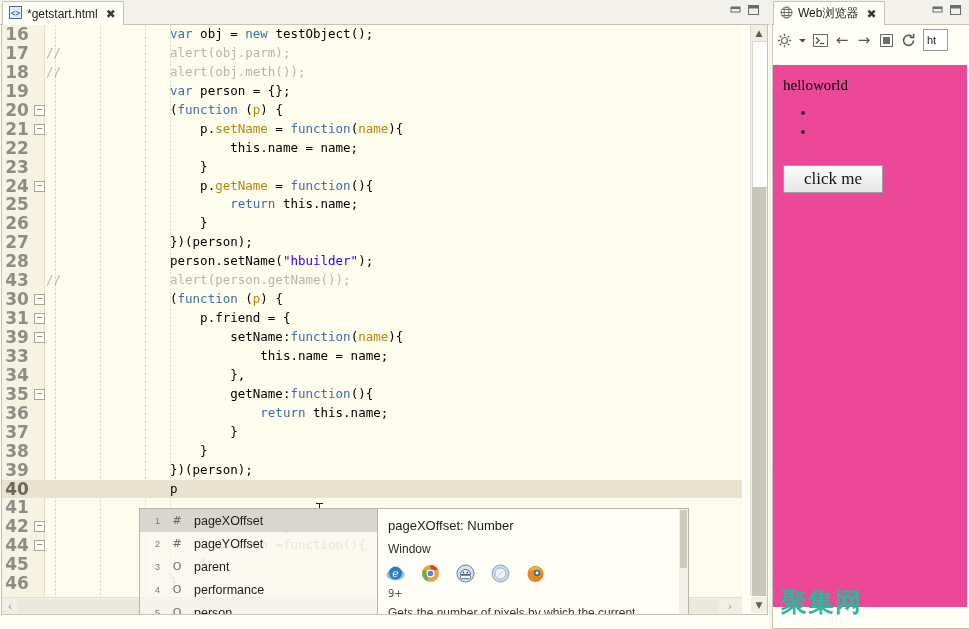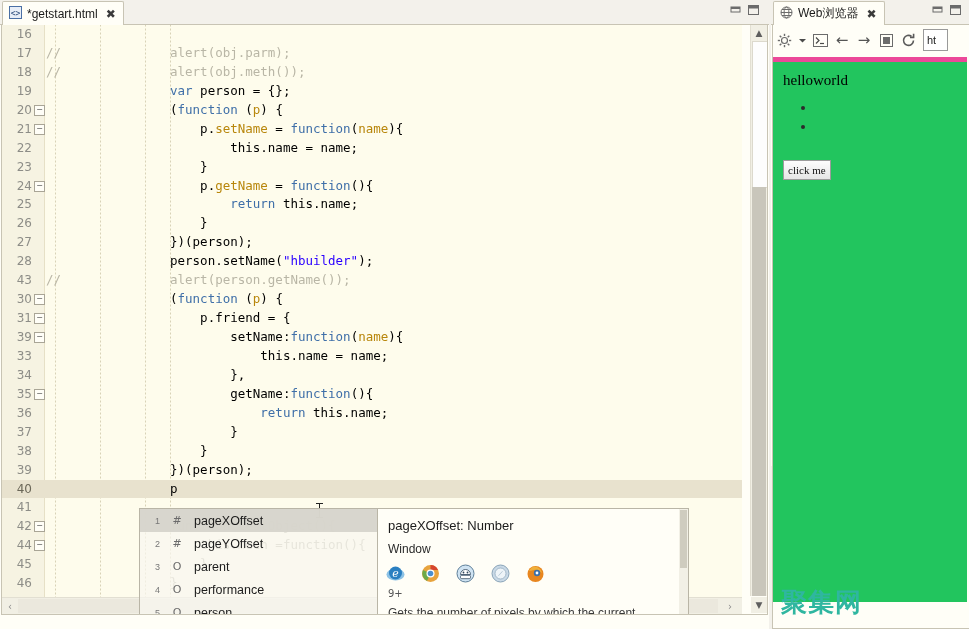--- a/index.html
+++ b/index.html
@@ -56,22 +56,22 @@
   }
   .gutter{
     position:absolute;left:0;top:0;width:42px;height:587px;
     background:#f6f3e2;
   }
   .gutter-sep{position:absolute;left:42px;top:0;width:1px;height:587px;background:#e6e0c6;}
   .annotcol{position:absolute;left:43px;top:0;width:90px;height:587px;background:#fefcec;}
 
   .row{position:relative;height:18.95px;line-height:18.95px;white-space:pre;}
   .row .ln{
-    position:absolute;left:0;width:30px;text-align:right;
-    color:#8d8d87;font-size:12px;font-family:"DejaVu Sans", sans-serif;
+    position:absolute;left:0;width:30px;text-align:center;
+    color:#8d8d87;font-size:17px;font-family:"DejaVu Sans", sans-serif;font-weight:bold;
   }
   .row .fold{
     position:absolute;left:32px;top:4px;width:9px;height:9px;
     border:1px solid #a9a596;background:#fffef7;
     font-size:8px;line-height:7px;text-align:center;color:#555;
     font-family:"DejaVu Sans", sans-serif;
   }
   .row .code{position:absolute;left:43px;}
   .row.hl{background:#e8e2ce;}
   .row.hl .ln{color:#6b6758;}
@@ -155,31 +155,31 @@
   }
   .btoolbar{position:absolute;left:0;top:0;width:194px;height:30px;
     display:flex;align-items:center;gap:0;background:#fffef7;}
   .tbtn{width:22px;height:22px;display:flex;align-items:center;justify-content:center;color:#6a6a6a;}
   .tbtn.narrow{width:14px;}
   .addrbox{
     margin-left:4px;width:20px;height:20px;border:1px solid #9a9a9a;background:#ffffff;
     display:flex;align-items:center;padding-left:3px;font-size:11px;color:#222;overflow:hidden;
   }
   .bcontent{
-    position:absolute;left:0;top:32px;width:194px;height:540px;background:#22c55e;
-    border-top:5px solid #ec4899;
+    position:absolute;left:0;top:40px;width:194px;height:540px;background:#ec4899;
+    border-top:2px solid #ec4899;
     font-family:"Liberation Serif", serif;
   }
   .bh{position:absolute;left:10px;top:10px;font-size:15px;color:#000;}
   .blist{position:absolute;left:28px;top:38px;margin:0;padding-left:14px;}
   .blist li{height:19px;}
   .bbtn{
-    position:absolute;left:10px;top:98px;padding:3px 4px;
+    position:absolute;left:10px;top:98px;padding:3px 20px;
     border:1px solid #9c9c9c;background:linear-gradient(#fdfdfd,#e6e6e6);
-    font-family:"Liberation Serif", serif;font-size:11px;color:#111;
+    font-family:"Liberation Serif", serif;font-size:17px;color:#111;
   }
   .watermark{
     position:absolute;left:8px;bottom:8px;font-size:26px;font-weight:bold;
     color:#2fb6a0;font-family:"DejaVu Sans", sans-serif;letter-spacing:1px;
   }
   .bvscroll{position:absolute;right:0;top:32px;width:2px;height:540px;background:#fffef7;}
 </style>
 </head>
 <body>
 
@@ -225,21 +225,21 @@
         <div class="annotcol"></div>
 
         <div class="iguides">
           <div class="ig" style="left:53px"></div>
           <div class="ig" style="left:98px"></div>
           <div class="ig" style="left:143px"></div>
           <div class="ig" style="left:168px"></div>
         </div>
 
         <div id="code-rows">
-            <div class="row"><span class="ln">16</span></div>
+            <div class="row"><span class="ln">16</span><span class="code" style="left: 168px;"><span class="kw2">var</span><span class="pl"> obj </span><span class="pl">=</span><span class="pl"> </span><span class="kw2">new</span><span class="pl"> testObject();</span></span></div>
             <div class="row"><span class="ln">17</span><span class="code cmt" style="left: 44px;">//</span><span class="code" style="left: 168px;"><span class="cmt">alert(obj.parm);</span></span></div>
             <div class="row"><span class="ln">18</span><span class="code cmt" style="left: 44px;">//</span><span class="code" style="left: 168px;"><span class="cmt">alert(obj.meth());</span></span></div>
             <div class="row"><span class="ln">19</span><span class="code" style="left: 168px;"><span class="kw2">var</span><span class="pl"> person = {};</span></span></div>
             <div class="row"><span class="ln">20</span><span class="fold">−</span><span class="code" style="left: 168px;"><span class="pl">(</span><span class="kw2">function</span><span class="pl"> (</span><span class="param">p</span><span class="pl">) {</span></span></div>
             <div class="row"><span class="ln">21</span><span class="fold">−</span><span class="code" style="left: 168px;"><span class="pl">    p.</span><span class="prop">setName</span><span class="pl"> = </span><span class="kw2">function</span><span class="pl">(</span><span class="param">name</span><span class="pl">){</span></span></div>
             <div class="row"><span class="ln">22</span><span class="code" style="left: 168px;"><span class="pl">        this.name = name;</span></span></div>
             <div class="row"><span class="ln">23</span><span class="code" style="left: 168px;"><span class="pl">    }</span></span></div>
             <div class="row"><span class="ln">24</span><span class="fold">−</span><span class="code" style="left: 168px;"><span class="pl">    p.</span><span class="prop">getName</span><span class="pl"> = </span><span class="kw2">function</span><span class="pl">(){</span></span></div>
             <div class="row"><span class="ln">25</span><span class="code" style="left: 168px;"><span class="pl">        </span><span class="kw2">return</span><span class="pl"> this.name;</span></span></div>
             <div class="row"><span class="ln">26</span><span class="code" style="left: 168px;"><span class="pl">    }</span></span></div>

